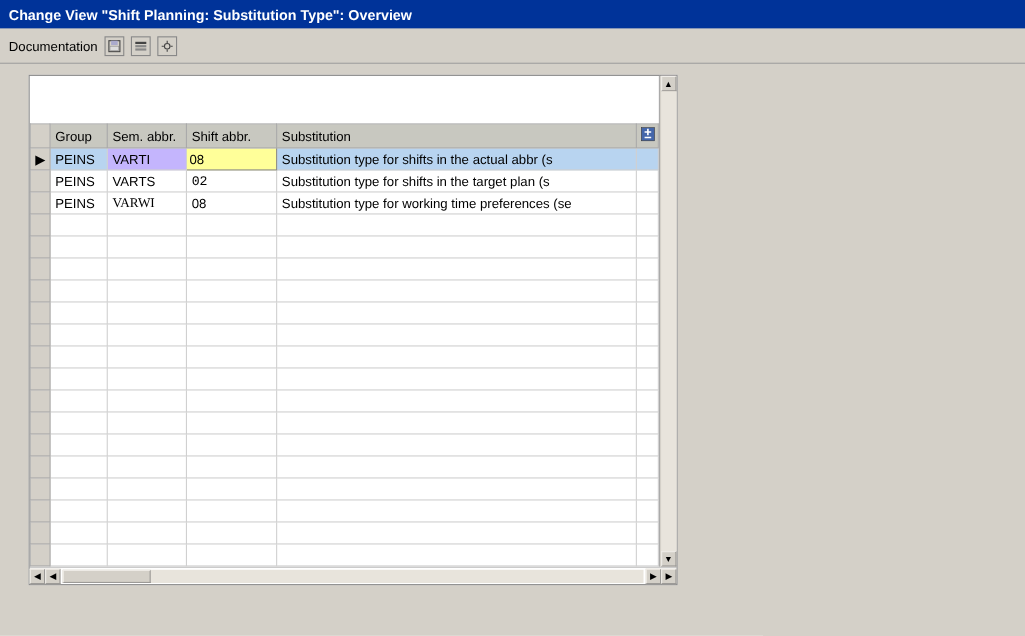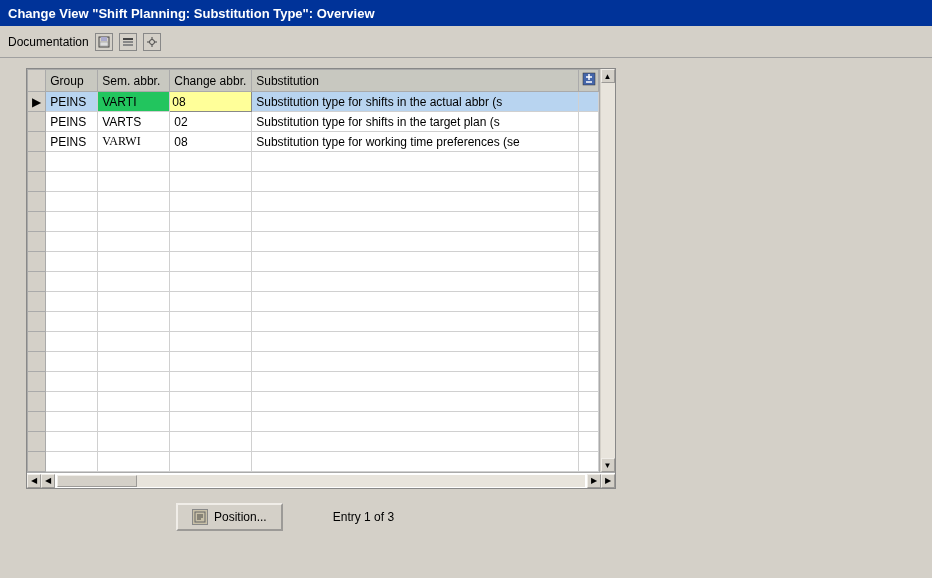--- a/index.html
+++ b/index.html
@@ -144,55 +144,55 @@
       </svg>
   </div>
 </div>
 
 <div class="main-content">
 
   <div style="width:590px; border:1px solid #888; background:#fff; margin-left:10px;">
 
 
     <div style="display:flex;">
-      <div style="flex:1; overflow:hidden;">
+      <div style="flex:1; overflow:hidden;margin-top:43px;">
         <table>
           <thead>
             <tr>
               <th style="width:18px; background:#d4d0c8; border:1px solid #aaa;"></th>
               <th style="width:52px; background:#c8c8c0; border:1px solid #aaa; padding:2px 4px;">Group</th>
               <th style="width:72px; background:#c8c8c0; border:1px solid #aaa; padding:2px 4px;">Sem. abbr.</th>
-              <th style="width:82px; background:#c8c8c0; border:1px solid #aaa; padding:2px 4px;">Change abbr.</th>
+              <th style="width:82px; background:#c8c8c0; border:1px solid #aaa; padding:2px 4px;">Shift abbr.</th>
               <th style="background:#c8c8c0; border:1px solid #aaa; padding:2px 4px;">Substitution</th>
               <th style="width:20px; background:#c8c8c0; border:1px solid #aaa; padding:2px; text-align:center;">
                 <svg width="14" height="14" viewBox="0 0 14 14">
                     <rect x="1" y="1" width="12" height="12" fill="#4466aa" stroke="#333" stroke-width="0.5"></rect>
                     <line x1="4" y1="5" x2="10" y2="5" stroke="white" stroke-width="1.5"></line>
                     <line x1="7" y1="2" x2="7" y2="8" stroke="white" stroke-width="1.5"></line>
                     <line x1="4" y1="10" x2="10" y2="10" stroke="white" stroke-width="1.5"></line>
                   </svg>
               </th>
             </tr>
           </thead>
           <tbody>
 
             <tr class="data-row selected-row">
               <td style="width:18px; background:#d4d0c8; border:1px solid #aaa; text-align:center;">▶</td>
               <td style="background:#b8d4f0; border:1px solid #d0d0d0; padding:1px 4px;">PEINS</td>
-              <td style="background:#22c55e; border:1px solid #d0d0d0; padding:1px 4px;">VARTI</td>
+              <td style="background:#c4b5fd; border:1px solid #d0d0d0; padding:1px 4px;">VARTI</td>
               <td style="background:#ffff99; border:1px solid #888; padding:1px 2px;"><span>08</span></td>
               <td style="background:#b8d4f0; border:1px solid #d0d0d0; padding:1px 4px;">Substitution type for shifts in the actual abbr (s</td>
               <td style="background:#b8d4f0; border:1px solid #d0d0d0;"></td>
             </tr>
 
             <tr class="data-row">
               <td style="width:18px; background:#d4d0c8; border:1px solid #aaa;"></td>
               <td style="border:1px solid #d0d0d0; padding:1px 4px;">PEINS</td>
               <td style="border:1px solid #d0d0d0; padding:1px 4px;">VARTS</td>
-              <td style="border:1px solid #d0d0d0; padding:1px 4px;">02</td>
+              <td style="border:1px solid #d0d0d0; padding:1px 4px;font-family:Liberation Mono, monospace;">02</td>
               <td style="border:1px solid #d0d0d0; padding:1px 4px;">Substitution type for shifts in the target plan (s</td>
               <td style="border:1px solid #d0d0d0;"></td>
             </tr>
 
             <tr class="data-row">
               <td style="width:18px; background:#d4d0c8; border:1px solid #aaa;"></td>
               <td style="border:1px solid #d0d0d0; padding:1px 4px;">PEINS</td>
               <td style="border:1px solid #d0d0d0; padding:1px 4px;font-family:Liberation Serif, serif;">VARWI</td>
               <td style="border:1px solid #d0d0d0; padding:1px 4px;">08</td>
               <td style="border:1px solid #d0d0d0; padding:1px 4px;">Substitution type for working time preferences (se</td>
@@ -342,28 +342,14 @@
       <div style="width:14px; height:14px; background:#d4d0c8; border:1px outset #f0ede8; display:flex; align-items:center; justify-content:center; font-size:8px; cursor:pointer;">◀</div>
       <div style="width:14px; height:14px; background:#d4d0c8; border:1px outset #f0ede8; display:flex; align-items:center; justify-content:center; font-size:8px; cursor:pointer;">◀</div>
       <div style="flex:1; height:12px; background:#e8e4dc; margin:0 2px; position:relative;">
         <div style="width:80px; height:12px; background:#d4d0c8; border:1px outset #f0ede8; position:absolute; left:0;"></div>
       </div>
       <div style="width:14px; height:14px; background:#d4d0c8; border:1px outset #f0ede8; display:flex; align-items:center; justify-content:center; font-size:8px; cursor:pointer;">▶</div>
       <div style="width:14px; height:14px; background:#d4d0c8; border:1px outset #f0ede8; display:flex; align-items:center; justify-content:center; font-size:8px; cursor:pointer;">▶</div>
     </div>
   </div>
 
-  <div style="display:flex; align-items:center; gap:50px; margin-top:14px; margin-left:160px;">
-    <button style="display:flex; align-items:center; gap:6px; background:#d4d0c8; border:2px outset #f0ede8; padding:4px 14px; cursor:pointer; font-size:12px;">
-      <span style="width:16px; height:16px; border:1px solid #888; background:#c8c0a8; display:inline-flex; align-items:center; justify-content:center; font-size:8px;">
-        <svg width="12" height="12" viewBox="0 0 12 12">
-            <rect x="1" y="1" width="10" height="10" fill="#c8c0a8" stroke="#666"></rect>
-            <line x1="3" y1="4" x2="9" y2="4" stroke="#444" stroke-width="1"></line>
-            <line x1="3" y1="6" x2="9" y2="6" stroke="#444" stroke-width="1"></line>
-            <line x1="3" y1="8" x2="7" y2="8" stroke="#444" stroke-width="1"></line>
-          </svg>
-      </span>
-      <span>Position...</span>
-    </button>
-    <span style="font-size:12px;">Entry 1 of 3</span>
-  </div>
 
 </div>
 
 </body></html>

